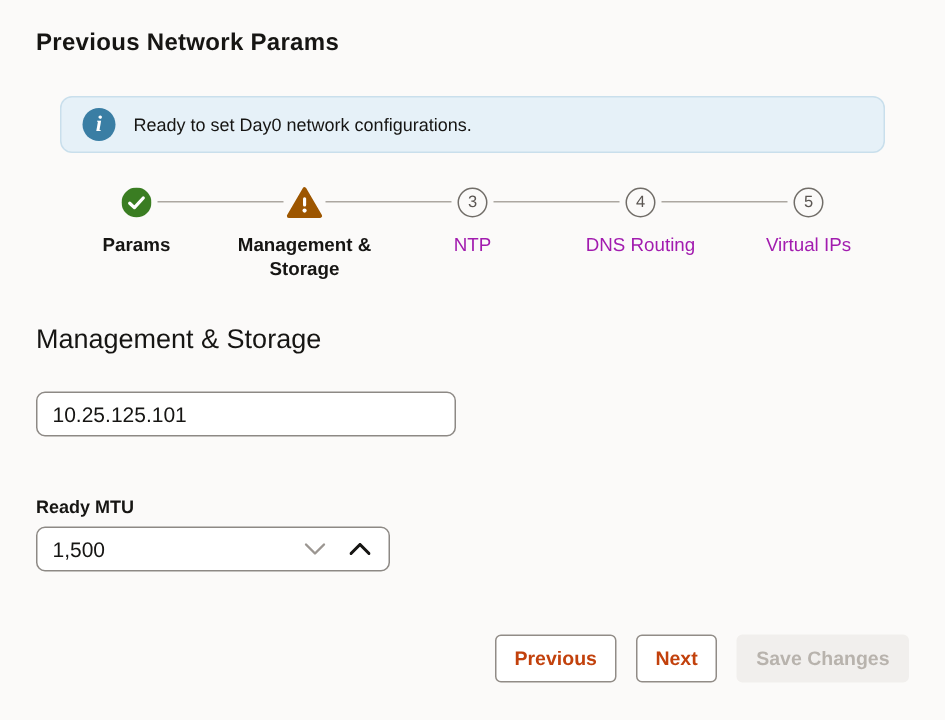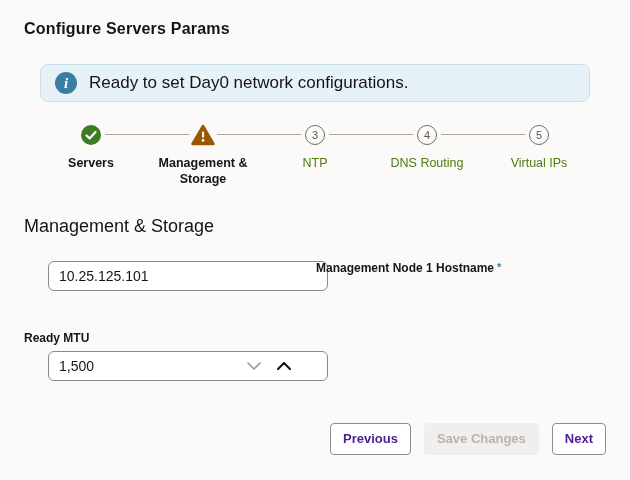--- a/index.html
+++ b/index.html
@@ -32,21 +32,21 @@
     gap:12px;
     padding:0 14px;
   }
   .info-icon {
     width:22px; height:22px; border-radius:50%;
     background:#3a7ea4; color:#fff; flex:0 0 22px;
     font-family:"Liberation Serif", serif;
     font-style:italic; font-weight:700; font-size:15px;
     display:flex; align-items:center; justify-content:center;
   }
-  .banner-text { font-size:17px; color:#161513; }
+  .banner-text { font-size:12px; color:#161513; }
 
   
   .stepper { margin:22px 0 0 11px; width:560px; }
   .steps { display:flex; }
   .step {
     width:112px;
     display:flex; flex-direction:column; align-items:center;
     position:relative;
   }
   .step-icon-wrap {
@@ -68,21 +68,21 @@
     display:flex; align-items:center; justify-content:center;
   }
   .step-label {
     margin-top:9px;
     font-size:12.5px;
     line-height:1.3;
     text-align:center;
     max-width:104px;
   }
   .step--done .step-label, .step--warning .step-label { font-weight:700; color:#161513; }
-  .step--todo .step-label { font-weight:400; color:#4d7c0f; }
+  .step--todo .step-label { font-weight:400; color:#a21caf; }
 
   
   .section-heading {
     margin-top:28px;
     font-size:18px;
     font-weight:400;
     color:#161513;
   }
 
   
@@ -99,24 +99,23 @@
     margin-left:3px;
   }
   .text-input {
     width:100%; height:30px;
     border:1px solid #8d8985; border-radius:6px;
     background:#fff;
     padding:0 10px;
     font-size:14px; color:#161513;
     font-family:"Liberation Sans", sans-serif;
     outline:none;
-    margin-left:24px;
   }
   .mtu-row { margin-top:40px; }
-  .mtu-wrap { position:relative; width:280px;text-decoration:underline; }
+  .mtu-wrap { position:relative; width:236px;text-decoration:underline; }
   .mtu-wrap .text-input { padding-right:76px; }
   .spin-btn {
     position:absolute; top:0; height:30px; width:24px;
     display:flex; align-items:center; justify-content:center;
     background:transparent; border:none; cursor:pointer;
   }
   .spin-down { right:38px; }
   .spin-up { right:8px; }
 
   
@@ -125,47 +124,47 @@
     display:flex; justify-content:flex-end; gap:13px;
   }
   .btn {
     height:32px; padding:0 12px;
     border-radius:4px;
     font-size:13px; font-weight:700;
     font-family:"Liberation Sans", sans-serif;
     display:flex; align-items:center;
     cursor:pointer;
   }
-  .btn-outline { background:#fff; border:1px solid #918c87; color:#4c1d95;text-align:center; }
+  .btn-outline { background:#fff; border:1px solid #918c87; color:#c2410c;text-align:center; }
   .btn-disabled { background:#f1efed; border:1px solid #f1efed; color:#b8b3ad; cursor:default; }
 </style>
 </head>
 <body>
 
 <div class="container">
 
-  <h1 class="page-title">Configure Servers Params</h1>
+  <h1 class="page-title">Previous Network Params</h1>
 
   <div class="banner">
     <span class="info-icon">i</span>
     <span class="banner-text">Ready to set Day0 network configurations.</span>
   </div>
 
   <div class="stepper">
     <div class="steps">
 
       <div class="step step--done">
         <span class="connector"></span>
         <span class="step-icon-wrap">
           <svg width="20" height="20" viewBox="0 0 20 20">
             <circle cx="10" cy="10" r="10" fill="#3a7d22"></circle>
             <path d="M5.5 10.5 L8.6 13.4 L14.5 7" stroke="#fff" stroke-width="2.2" fill="none" stroke-linecap="round" stroke-linejoin="round"></path>
           </svg>
         </span>
-        <span class="step-label">Servers</span>
+        <span class="step-label">Params</span>
       </div>
 
       <div class="step step--warning">
         <span class="connector"></span>
         <span class="step-icon-wrap">
           <svg width="24" height="22" viewBox="0 0 24 22">
             <path d="M12 2 L22.5 20 H1.5 Z" fill="#9d5600" stroke="#9d5600" stroke-width="2.5" stroke-linejoin="round"></path>
             <rect x="11" y="7.5" width="2.1" height="6.2" rx="1" fill="#fff"></rect>
             <circle cx="12.05" cy="16.4" r="1.4" fill="#fff"></circle>
           </svg>
@@ -199,21 +198,20 @@
     </div>
   </div>
 
   <h2 class="section-heading">Management &amp; Storage</h2>
 
   <div class="form-row">
     <div class="field">
       <input class="text-input" type="text" value="10.25.125.101" style="">
     </div>
     <div class="field">
-      <div class="field-label"><span>Management Node 1 Hostname</span><span class="required">*</span></div>
     </div>
   </div>
 
   <div class="mtu-row">
     <div class="field-label"><span>Ready MTU</span></div>
     <div class="mtu-wrap">
       <input class="text-input" type="text" value="1,500" style="">
       <button class="spin-btn spin-down">
         <svg width="14" height="8" viewBox="0 0 14 8">
           <path d="M1 1 L7 7 L13 1" stroke="#9b9691" stroke-width="1.6" fill="none" stroke-linecap="round" stroke-linejoin="round"></path>
@@ -222,17 +220,17 @@
       <button class="spin-btn spin-up">
         <svg width="14" height="8" viewBox="0 0 14 8">
           <path d="M1 7 L7 1 L13 7" stroke="#161513" stroke-width="2.1" fill="none" stroke-linecap="round" stroke-linejoin="round"></path>
         </svg>
       </button>
     </div>
   </div>
 
   <div class="actions">
     <button class="btn btn-outline">Previous</button>
+    <button class="btn btn-outline">Next</button>
     <button class="btn btn-disabled" disabled="">Save Changes</button>
-    <button class="btn btn-outline">Next</button>
   </div>
 
 </div>
 
 </body></html>

